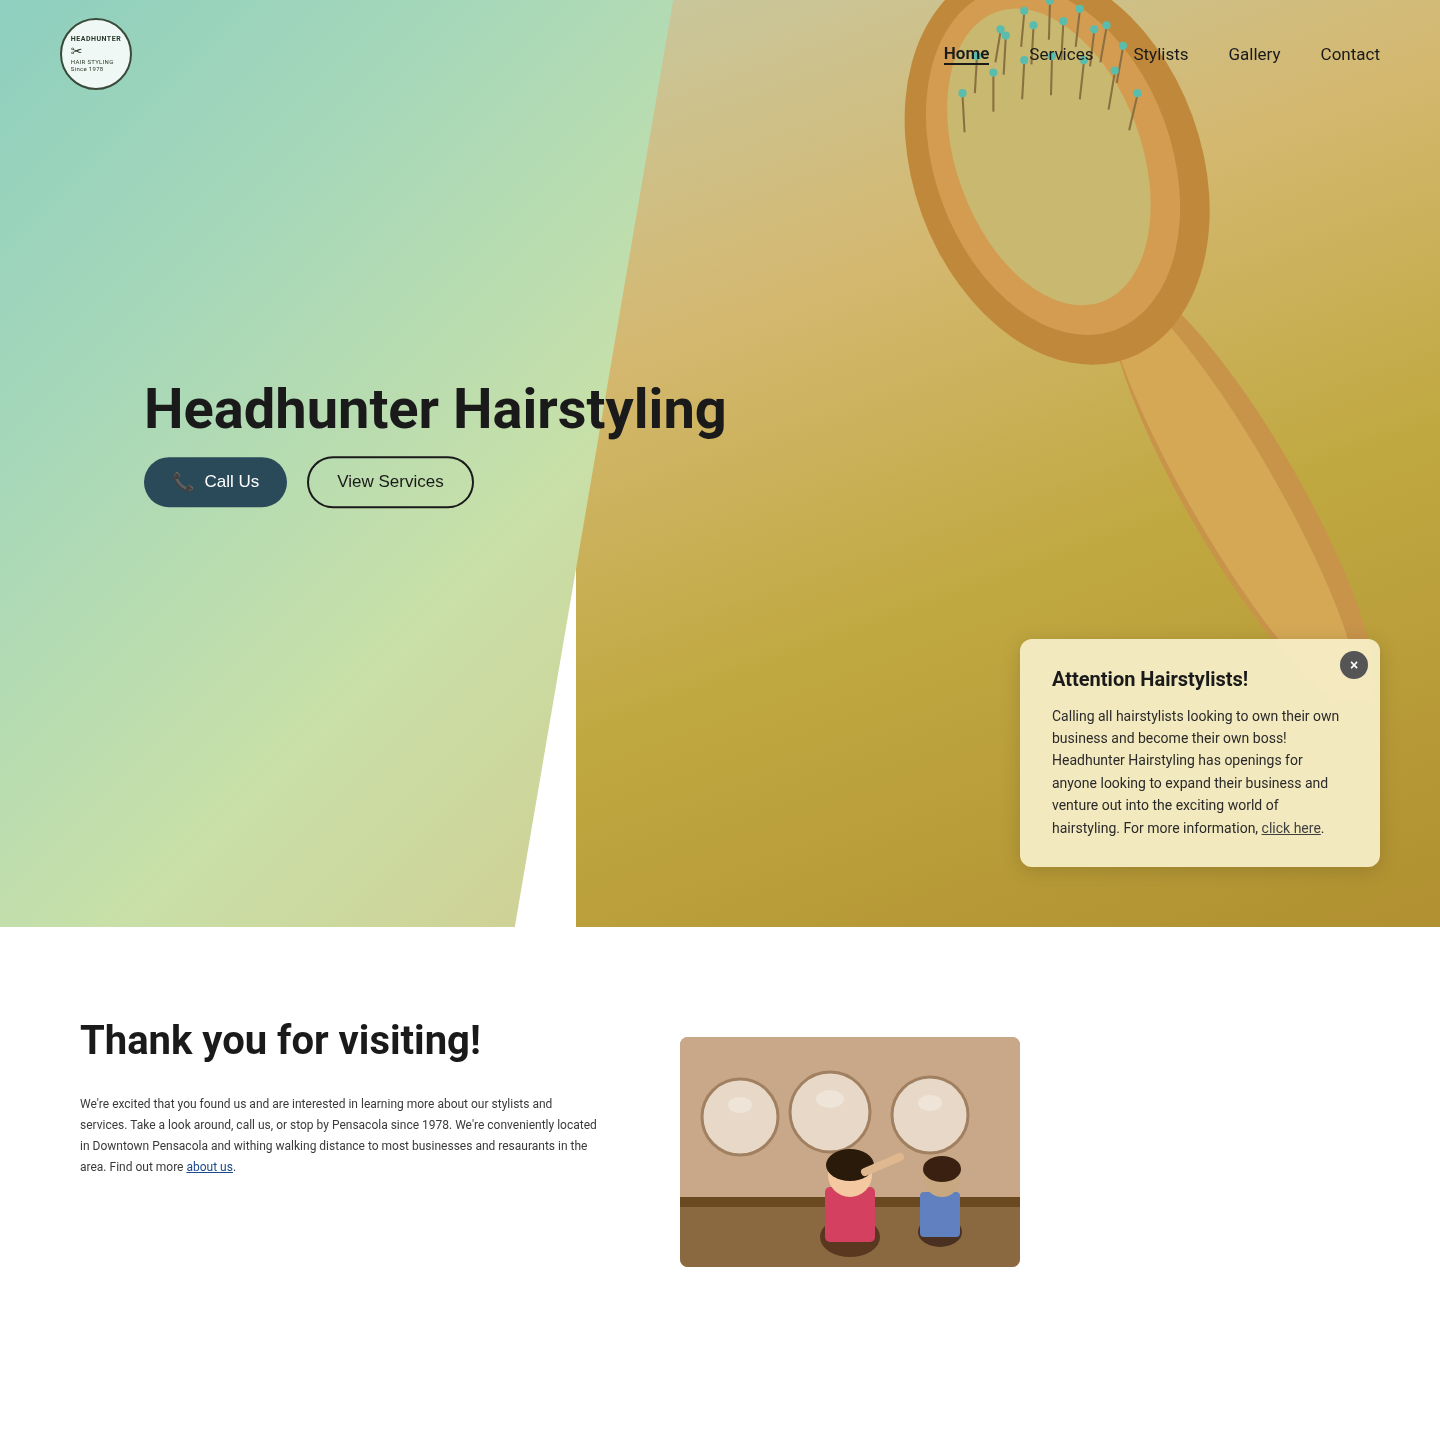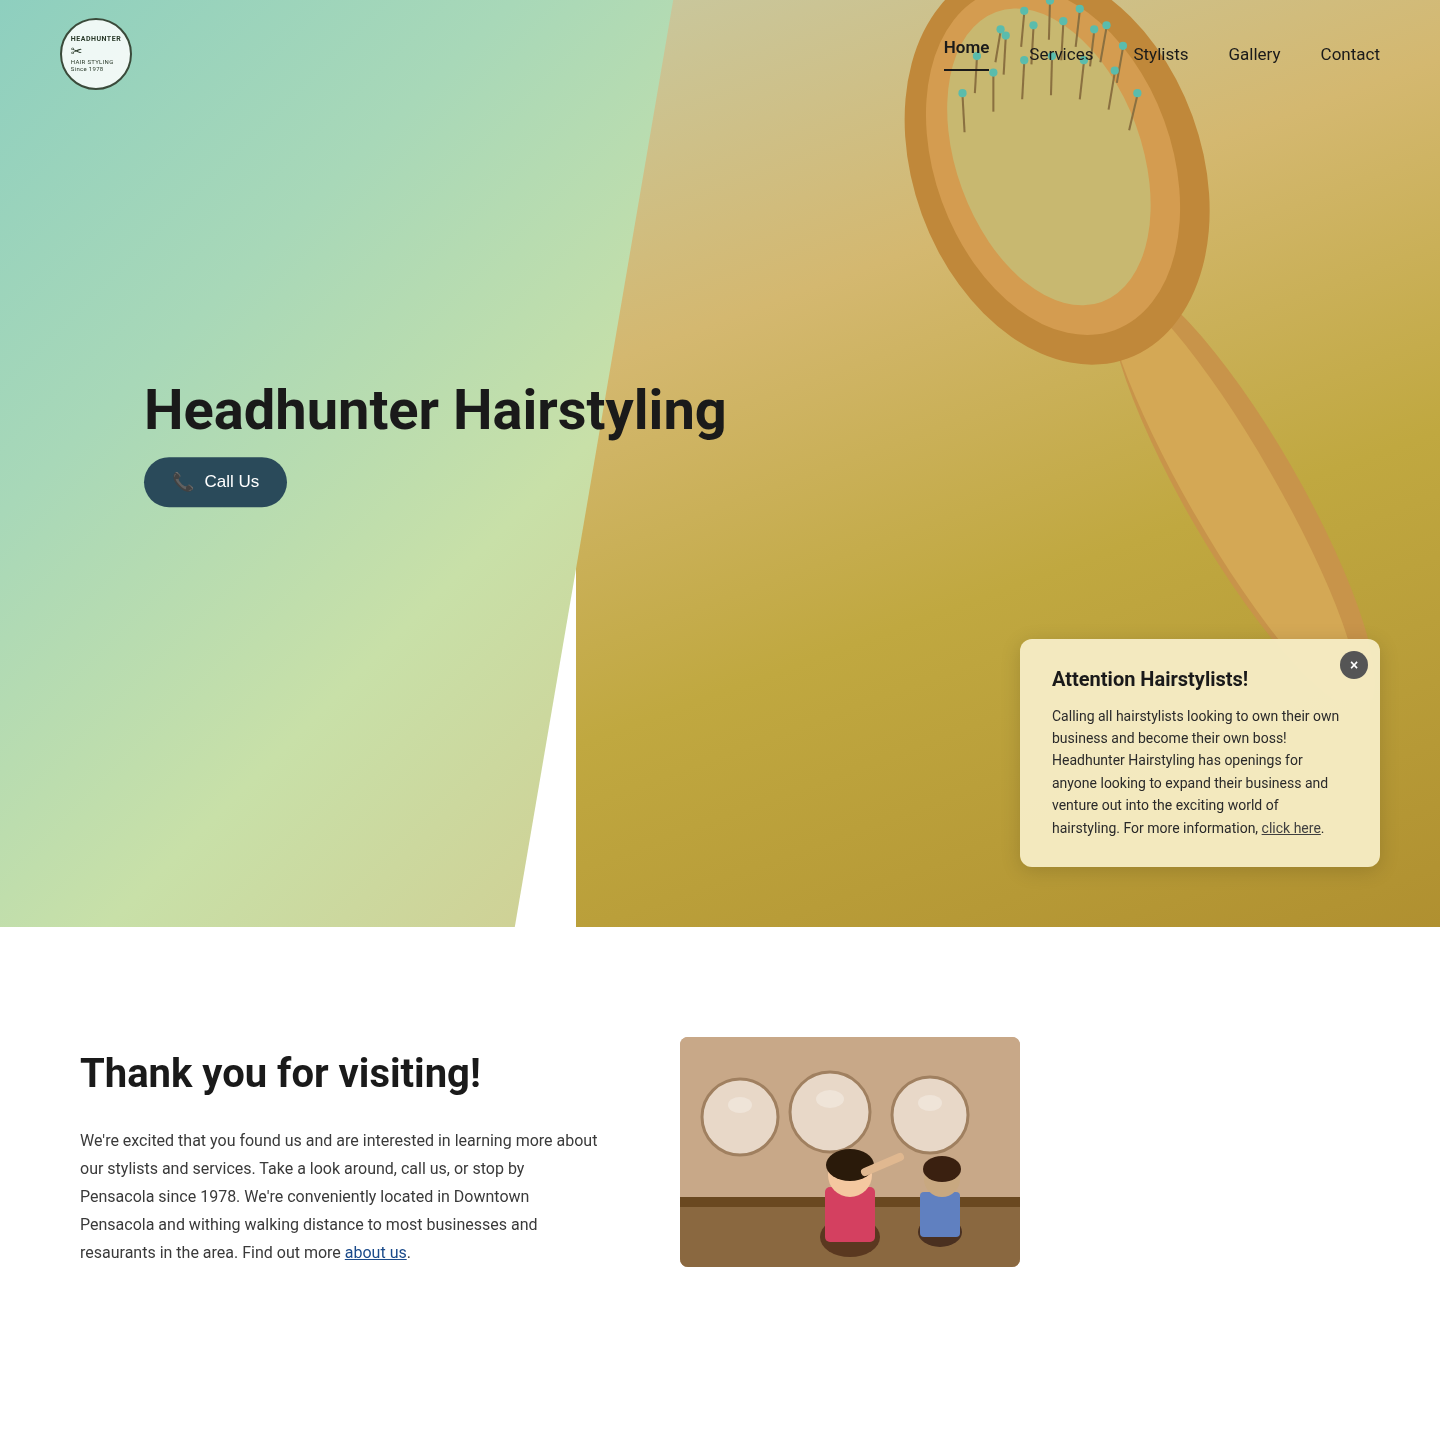--- a/index.html
+++ b/index.html
@@ -39,21 +39,21 @@
     nav { display: flex; gap: 40px; align-items: center; }
     nav a {
       text-decoration: none;
       color: #1a1a1a;
       font-size: 17px;
       font-weight: 400;
     }
     nav a.active {
       font-weight: 600;
       border-bottom: 2px solid #1a1a1a;
-      padding-bottom: 12px;
+      padding-bottom: 0;
     }
 
     
     .hero {
       position: relative;
       width: 100%;
       height: 927px;
       overflow: hidden;
     }
     .hero-bg-left {
@@ -172,35 +172,35 @@
     }
     .popup-body a {
       color: #404040;
     }
 
     
     .section-two {
       background: #fff;
       padding: 90px 80px 80px 80px;
       display: flex;
-      align-items: flex-end;
+      align-items: flex-start;
       gap: 80px;
     }
     .section-two-text {
       flex: 1;
       max-width: 520px;
     }
     .section-two-title {
       font-size: 40px;
       font-weight: 700;
       color: #1a1a1a;
       margin-bottom: 30px;
     }
     .section-two-body {
-      font-size: 16px;
+      font-size: 12px;
       color: #3a3a3a;
       line-height: 1.75;
     }
     .section-two-body a {
       color: #1a4a8a;
     }
     .section-two-image {
       width: 340px;
       height: 230px;
       border-radius: 8px;
@@ -290,20 +290,23 @@
     </g>
   </svg>
 
   <div class="hero-content">
     <h1 class="hero-title">Headhunter Hairstyling</h1>
     <div class="hero-buttons">
       <button class="btn-call">
         <span style="font-size:18px;">📞</span>
         <span>Call Us</span>
       </button>
+      <button class="btn-services">
+        <span>View Services</span>
+      </button>
     </div>
   </div>
 
   <div class="popup">
     <button class="popup-close">
       <span>×</span>
     </button>
     <div class="popup-title">Attention Hairstylists!</div>
     <div class="popup-body">
       <span>Calling all hairstylists looking to own their own business and become their own boss! Headhunter Hairstyling has openings for anyone looking to expand their business and venture out into the exciting world of hairstyling. For more information,</span>

